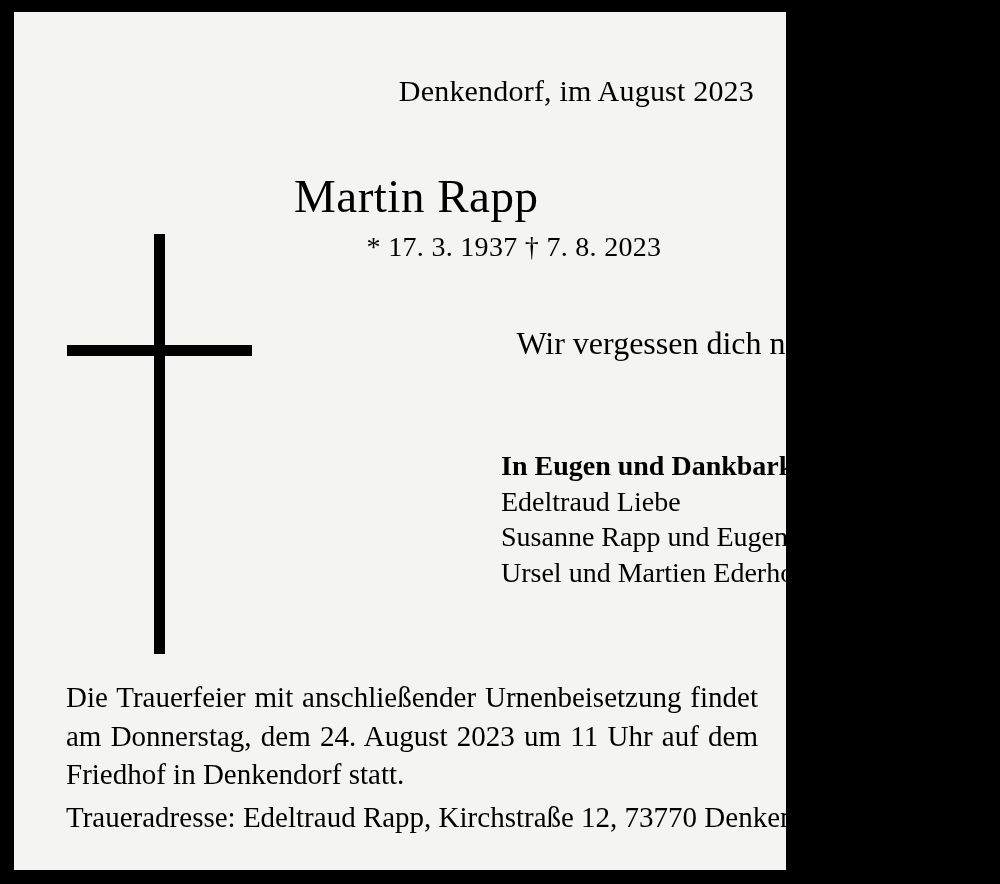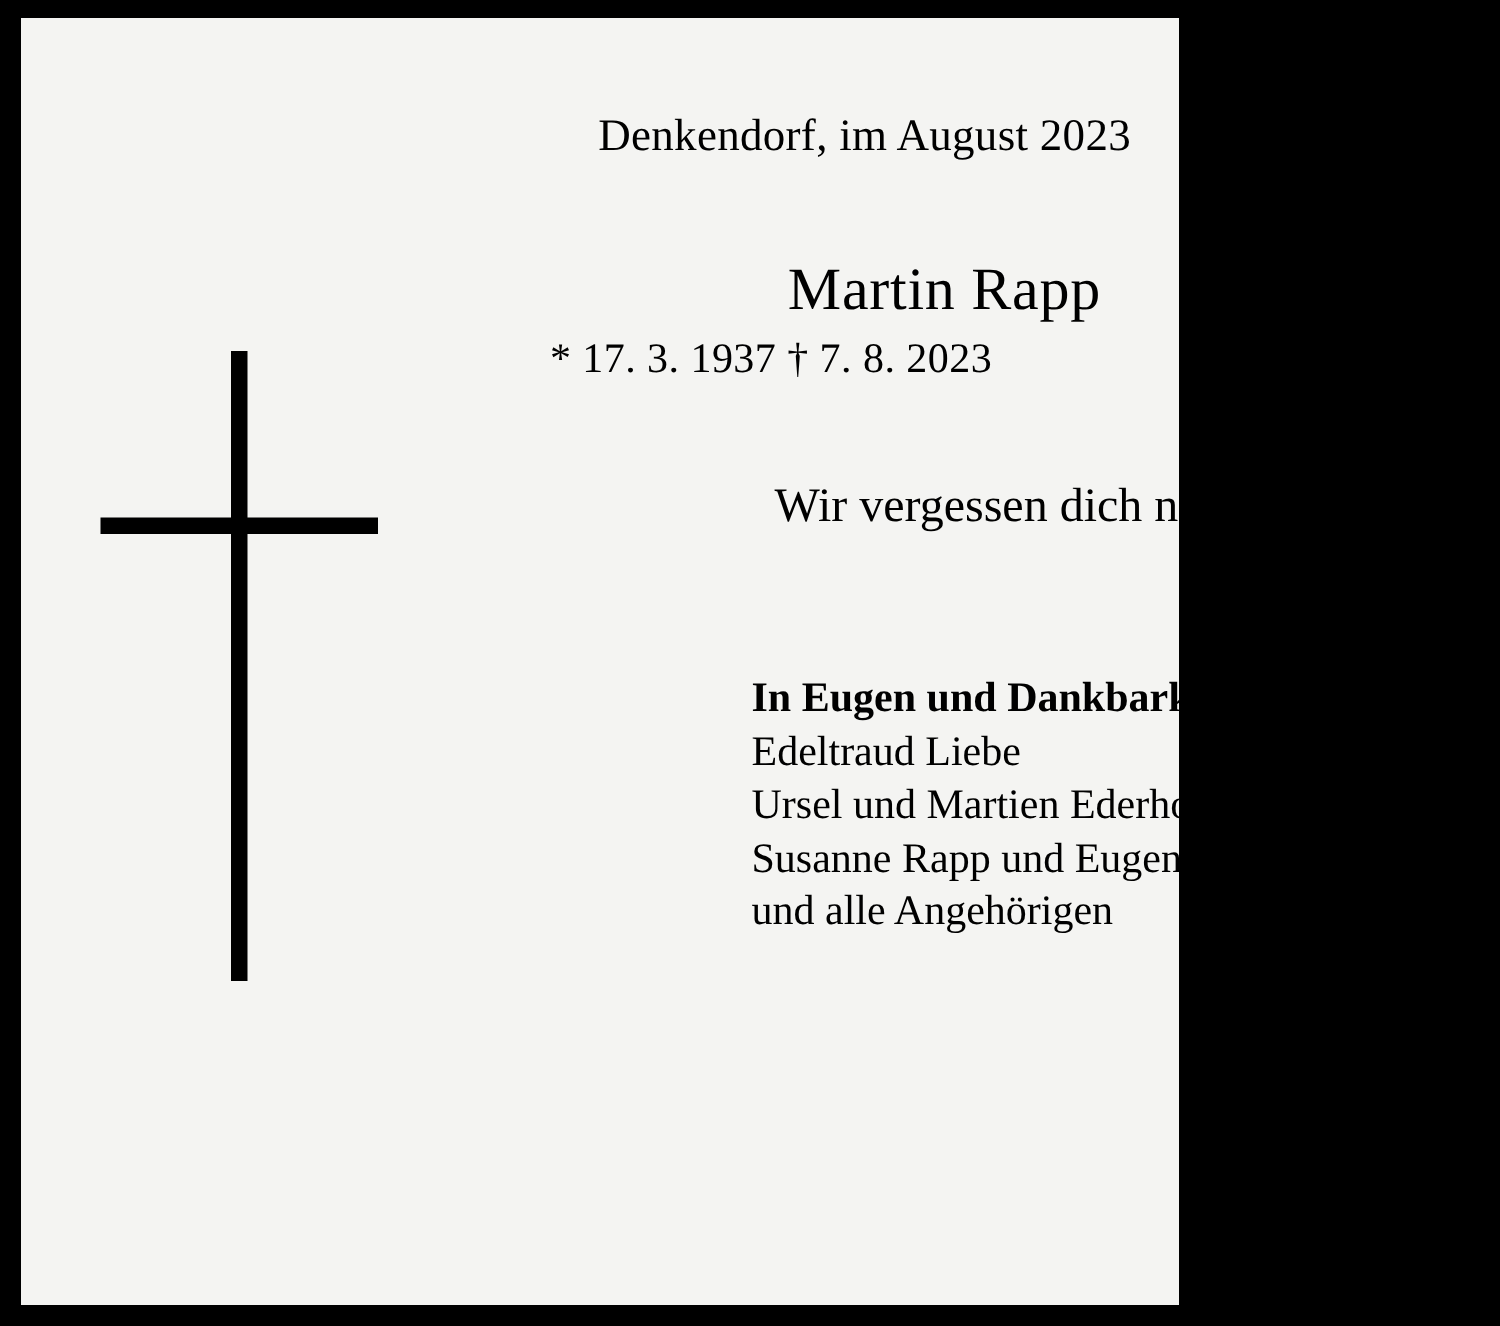--- a/index.html
+++ b/index.html
@@ -62,24 +62,24 @@
     background: #000000;
   }
 
   .center-block {
     position: absolute;
     left: 280px;
     top: 160px;
     width: 690px;
   }
   .deceased-name {
-    font-size: 40px;
+    font-size: 47px;
     line-height: 1.05;
     letter-spacing: 0.5px;
-    text-align: right;
+    text-align: left;
     padding-right: 250px;
   }
   .dates {
     font-size: 28px;
     text-align: center;
     padding-right: 250px;
     margin-top: 10px;
     letter-spacing: 0.3px;
     white-space: nowrap;
   }
@@ -133,20 +133,23 @@
 
     <div class="center-block">
       <div class="deceased-name">Martin Rapp</div>
       <div class="dates">* 17. 3. 1937    † 7. 8. 2023</div>
       <div class="motto">Wir vergessen dich nie.</div>
     </div>
 
     <div class="family-block">
       <div class="family-heading">In Eugen und Dankbarkeit</div>
       <div>Edeltraud Liebe</div>
+      <div>Susanne Rapp und Eugen Scharff</div>
       <div>Ursel und Martien Ederhorst</div>
-      <div>Susanne Rapp und Eugen Scharff</div>
-      <div>und alle Angehörigen</div>
     </div>
 
+    <div class="footer-block">
+      <div class="footer-para">Die Trauerfeier mit anschließender Urnenbeisetzung findet am Donnerstag, dem 24. August 2023 um 11 Uhr auf dem Friedhof in Denkendorf statt.</div>
+      <div class="footer-address">Traueradresse: Edeltraud Rapp, Kirchstraße 12, 73770 Denkendorf</div>
+    </div>
 
   </div>
 </div>
 
 </body></html>

